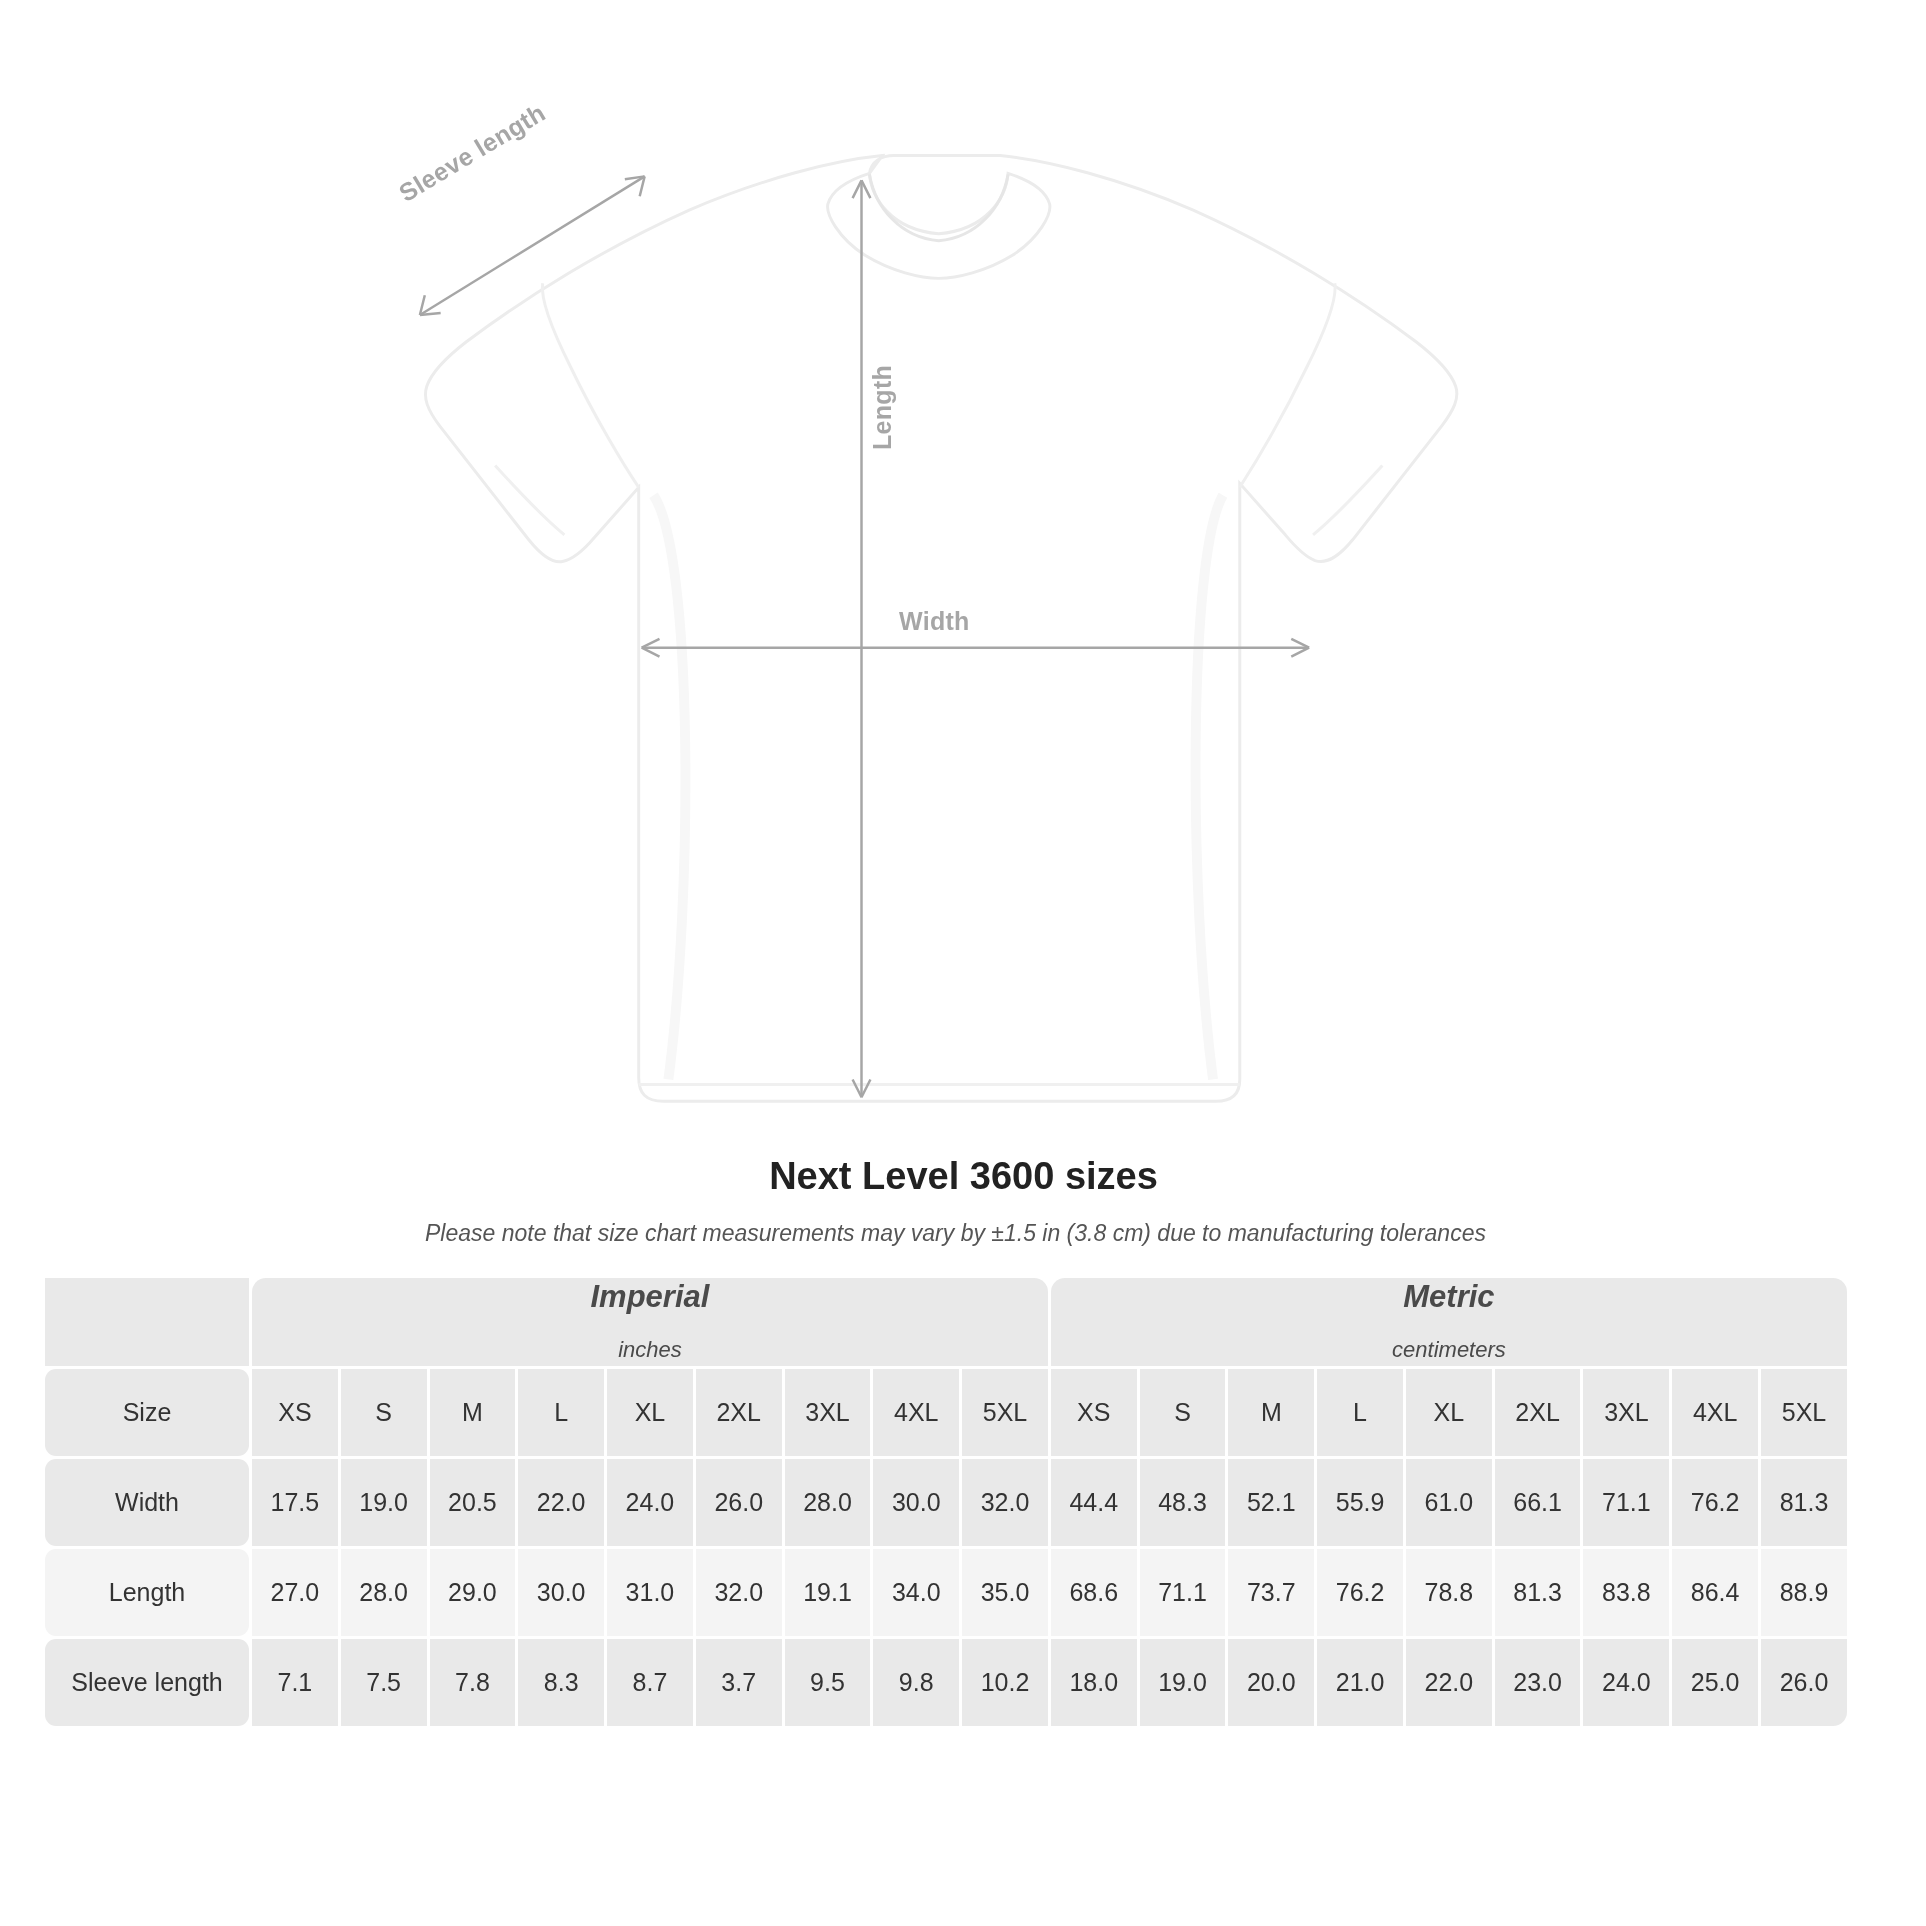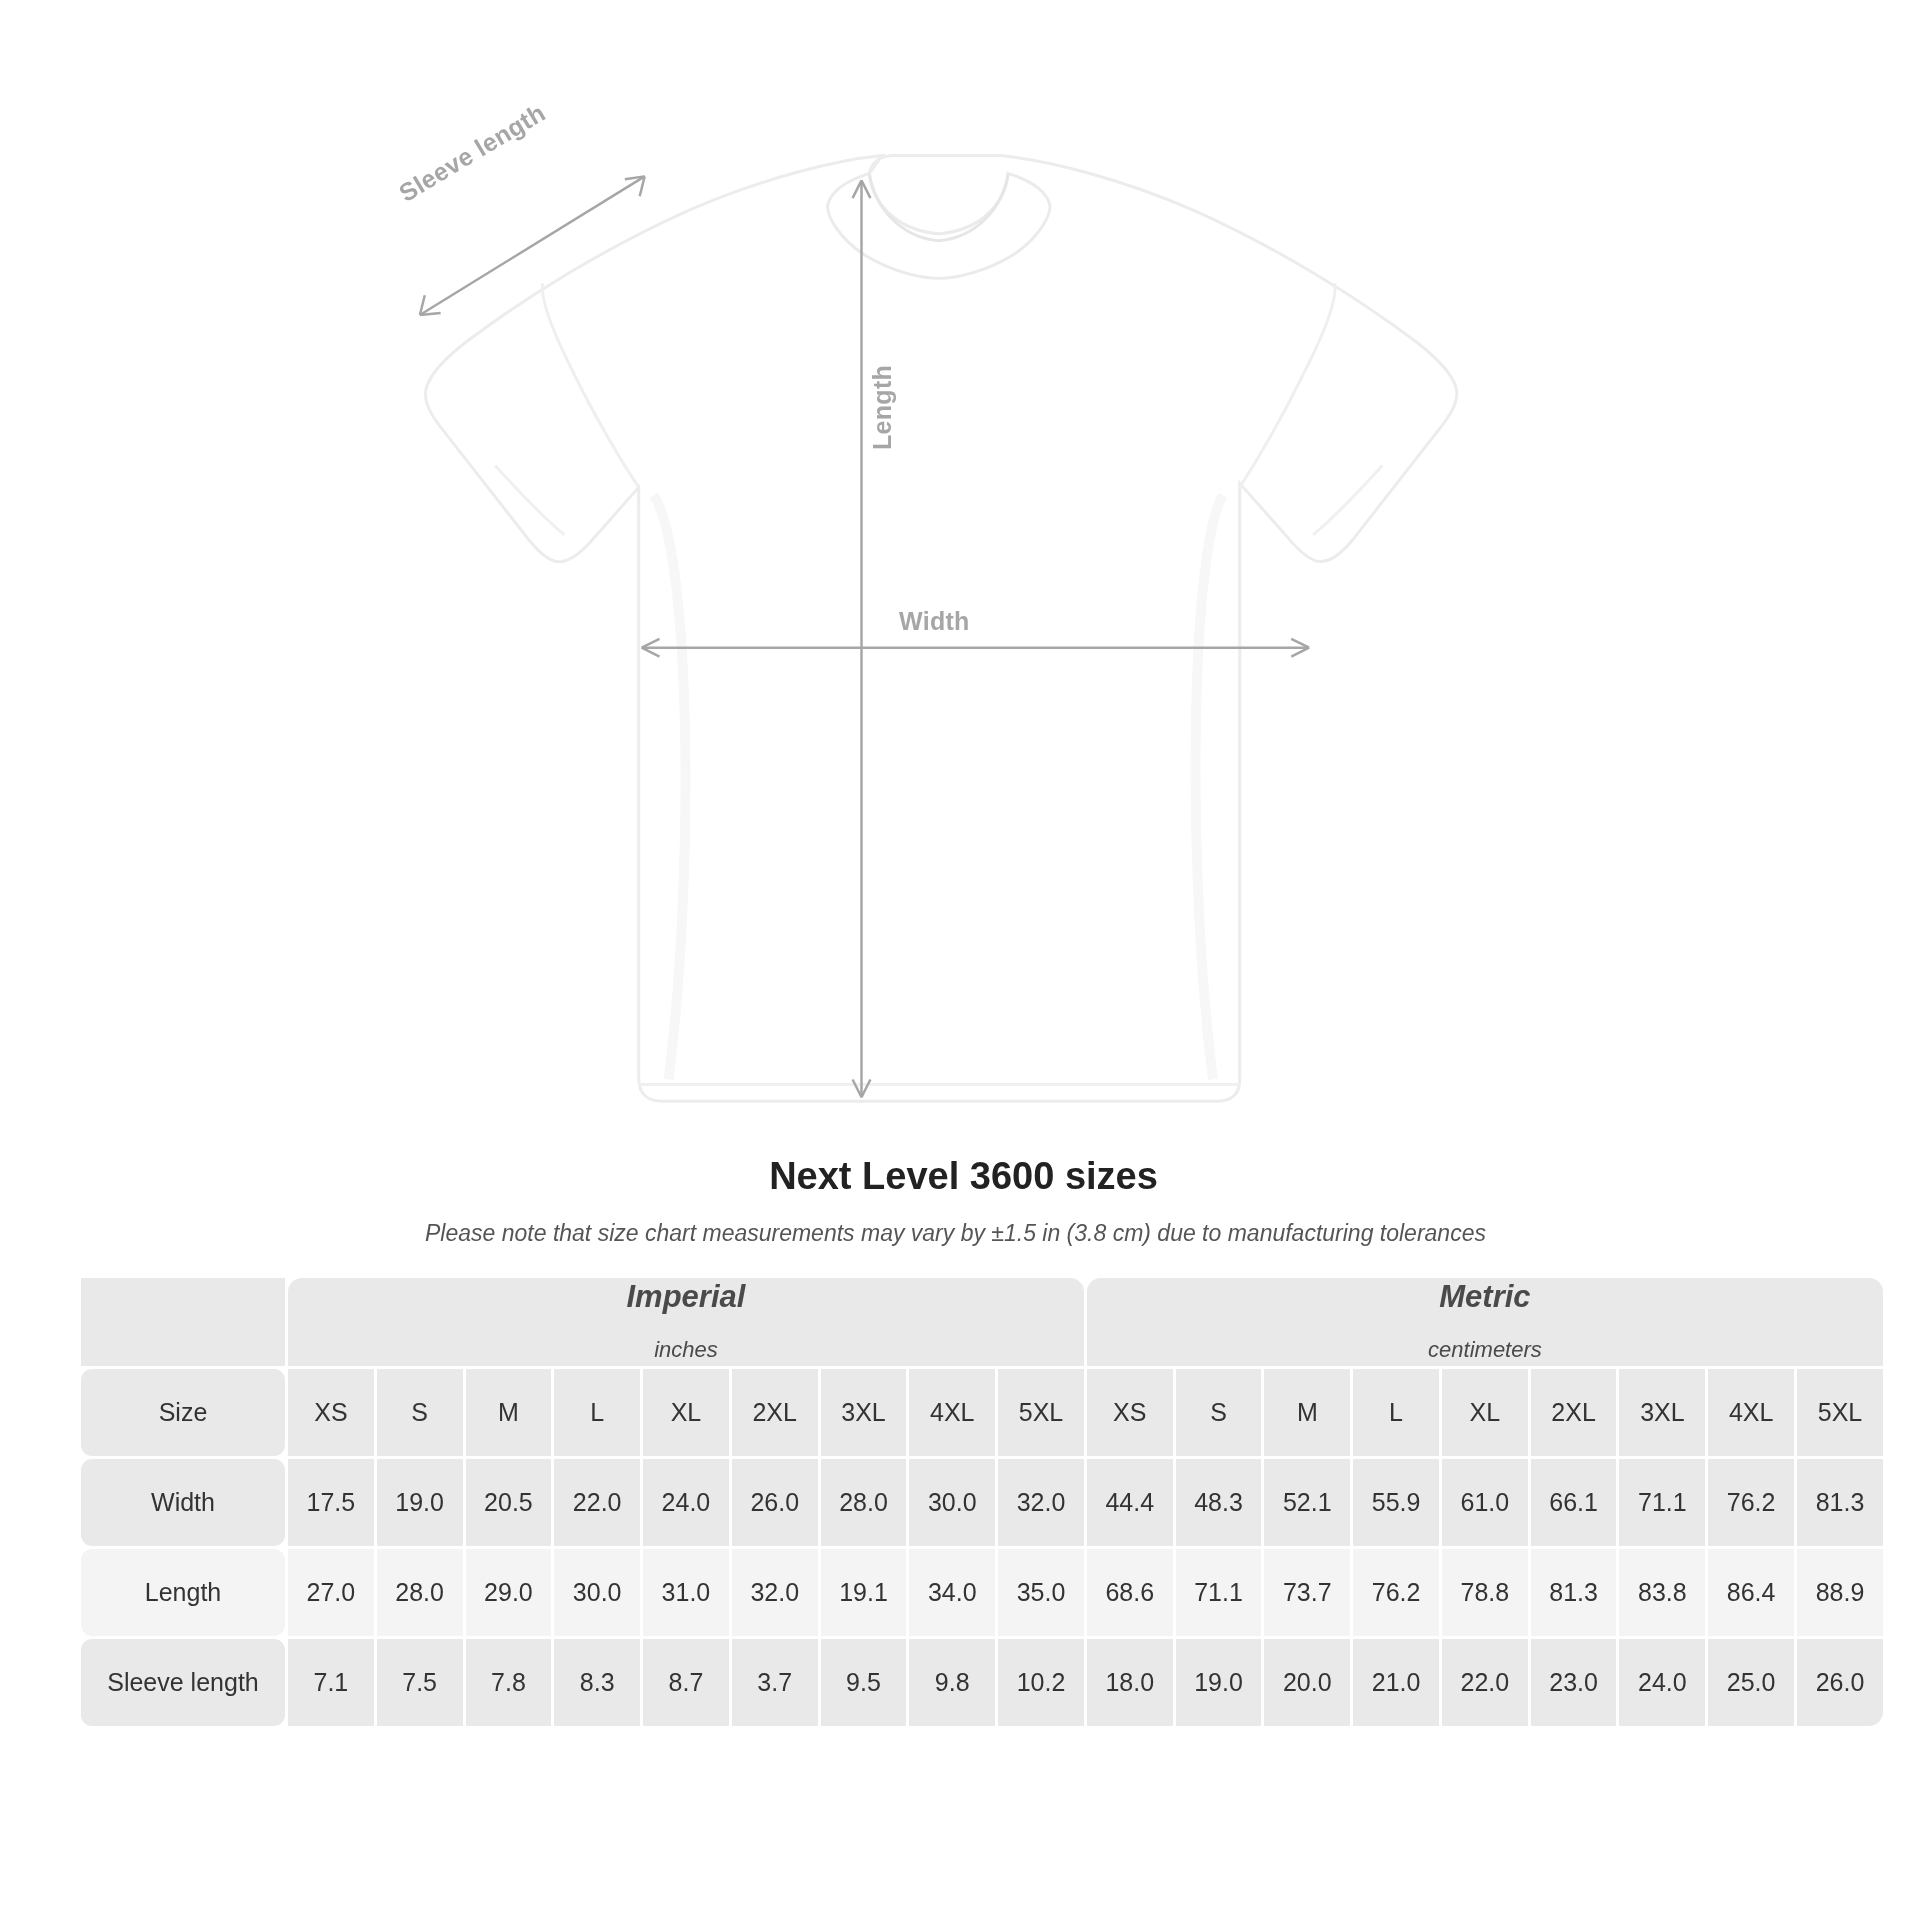--- a/index.html
+++ b/index.html
@@ -65,21 +65,21 @@
   #chart-note {
     text-align: center;
     font-size: 23px;
     font-style: italic;
     color: #555555;
     margin: 0 16px 28px 0;
   }
 
   
   #table-wrap {
-    padding: 0 78px;
+    padding: 0 42px;
     box-sizing: border-box;
     width: 1921px;
   }
   table.size-table {
     border-collapse: separate;
     border-spacing: 3px;
     width: 1808px;
     table-layout: fixed;
   }
   table.size-table td,

